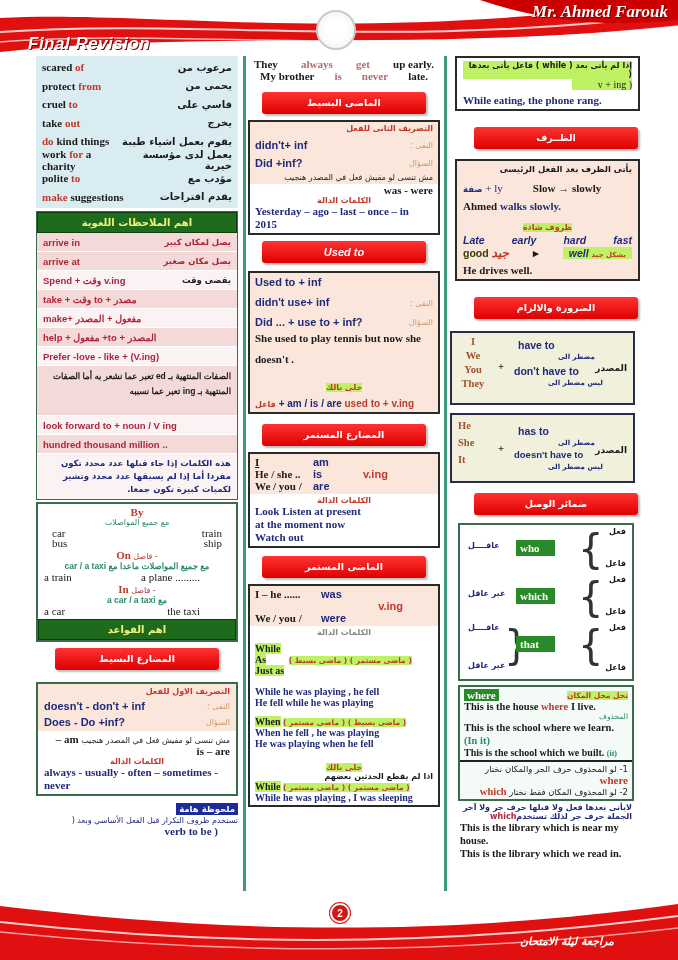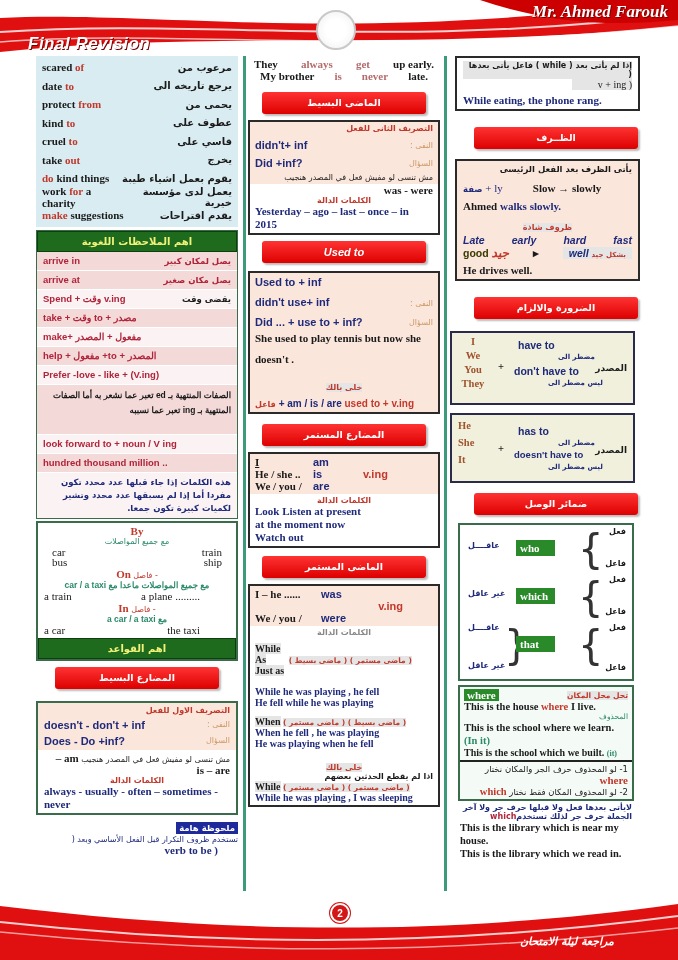--- a/index.html
+++ b/index.html
@@ -38,21 +38,21 @@
 
   .box { border: 2px solid #3a6b4a; background: #fff; padding: 3px 6px; }
   .box-dk { border: 2px solid #2a2a2a; }
   .redbtn { margin: 6px auto; width: 164px; height: 22px; background: linear-gradient(#f33, #d00); border-radius: 3px; color: #fff;
             text-align: center; font-size: 9.5px; font-weight: bold; line-height: 22px; box-shadow: 2px 2px 2px #bbb; }
   .redbtn.en { font-family: "Liberation Sans", sans-serif; font-style: italic; font-size: 11px; }
   .peach { background: #fbe6dc; }
   .line { font-size: 11px; font-weight: bold; }
   .sans { font-family: "Liberation Sans", sans-serif; }
   .cap { text-align: center; font-size: 8px; color: #c0392b; font-weight: bold; }
-  .hl { background: #e5e5e5; }
+  .hl { background: #bef264; }
   .flex { display: flex; justify-content: space-between; align-items: center; }
 
   .footer { position: absolute; left: 0; top: 900px; width: 678px; height: 60px; }
   .footer svg { position: absolute; left: 0; top: 0; }
   .pagenum { position: absolute; left: 330px; top: 903px; width: 20px; height: 20px; border-radius: 50%; background: #d41616;
              border: 2px solid #fff; box-shadow: 0 0 0 1px #d41616; color: #fff; font-weight: bold; font-size: 10px; text-align: center; line-height: 17px;
              font-family: "Liberation Sans", sans-serif; }
   .footer-ar { position: absolute; right: 64px; top: 935px; color: #fff; font-size: 11px; font-weight: bold; font-style: italic; }
 
   .rel-box { border: 2px solid #3a6b4a; background: #fff; position: relative; height: 158px; }
@@ -78,46 +78,42 @@
 <div class="vline" style="left:243px; top:56px; height:835px;"></div>
 <div class="vline" style="left:444px; top:56px; height:835px;"></div>
 
 <div class="col col1">
   <div class="vocab">
     <div class="vrow">
         <span><span>scared </span><span class="red">of</span></span>
         <span class="ar">مرعوب من</span>
       </div>
     <div class="vrow">
-        <span><span>date </span><span class="red">to</span></span>
-        <span class="ar">يرجع تاريخه الى</span>
-      </div>
-    <div class="vrow">
         <span><span>protect </span><span class="red">from</span></span>
         <span class="ar">يحمى من</span>
       </div>
     <div class="vrow">
-        <span><span>kind </span><span class="red">to</span></span>
-        <span class="ar">عطوف على</span>
-      </div>
-    <div class="vrow">
         <span><span>cruel </span><span class="red">to</span></span>
         <span class="ar">قاسي على</span>
       </div>
     <div class="vrow">
         <span><span>take </span><span class="red">out</span></span>
         <span class="ar">يخرج</span>
       </div>
     <div class="vrow">
         <span><span class="red">do</span><span> kind things</span></span>
         <span class="ar">يقوم بعمل اشياء طيبة</span>
       </div>
     <div class="vrow">
         <span><span>work </span><span class="red">for</span><span> a charity</span></span>
         <span class="ar">يعمل لدى مؤسسة خيرية</span>
+      </div>
+    <div class="vrow">
+        <span><span>polite </span><span class="red">to</span></span>
+        <span class="ar">مؤدب مع</span>
       </div>
     <div class="vrow">
         <span><span class="red">make</span><span> suggestions</span></span>
         <span class="ar">يقدم اقتراحات</span>
       </div>
   </div>
 
   <div style="border:1px solid #3a6b4a; margin-top:3px;">
     <div class="green-hdr ar">اهم الملاحظات اللغوية</div>
     <div class="phr pink">

